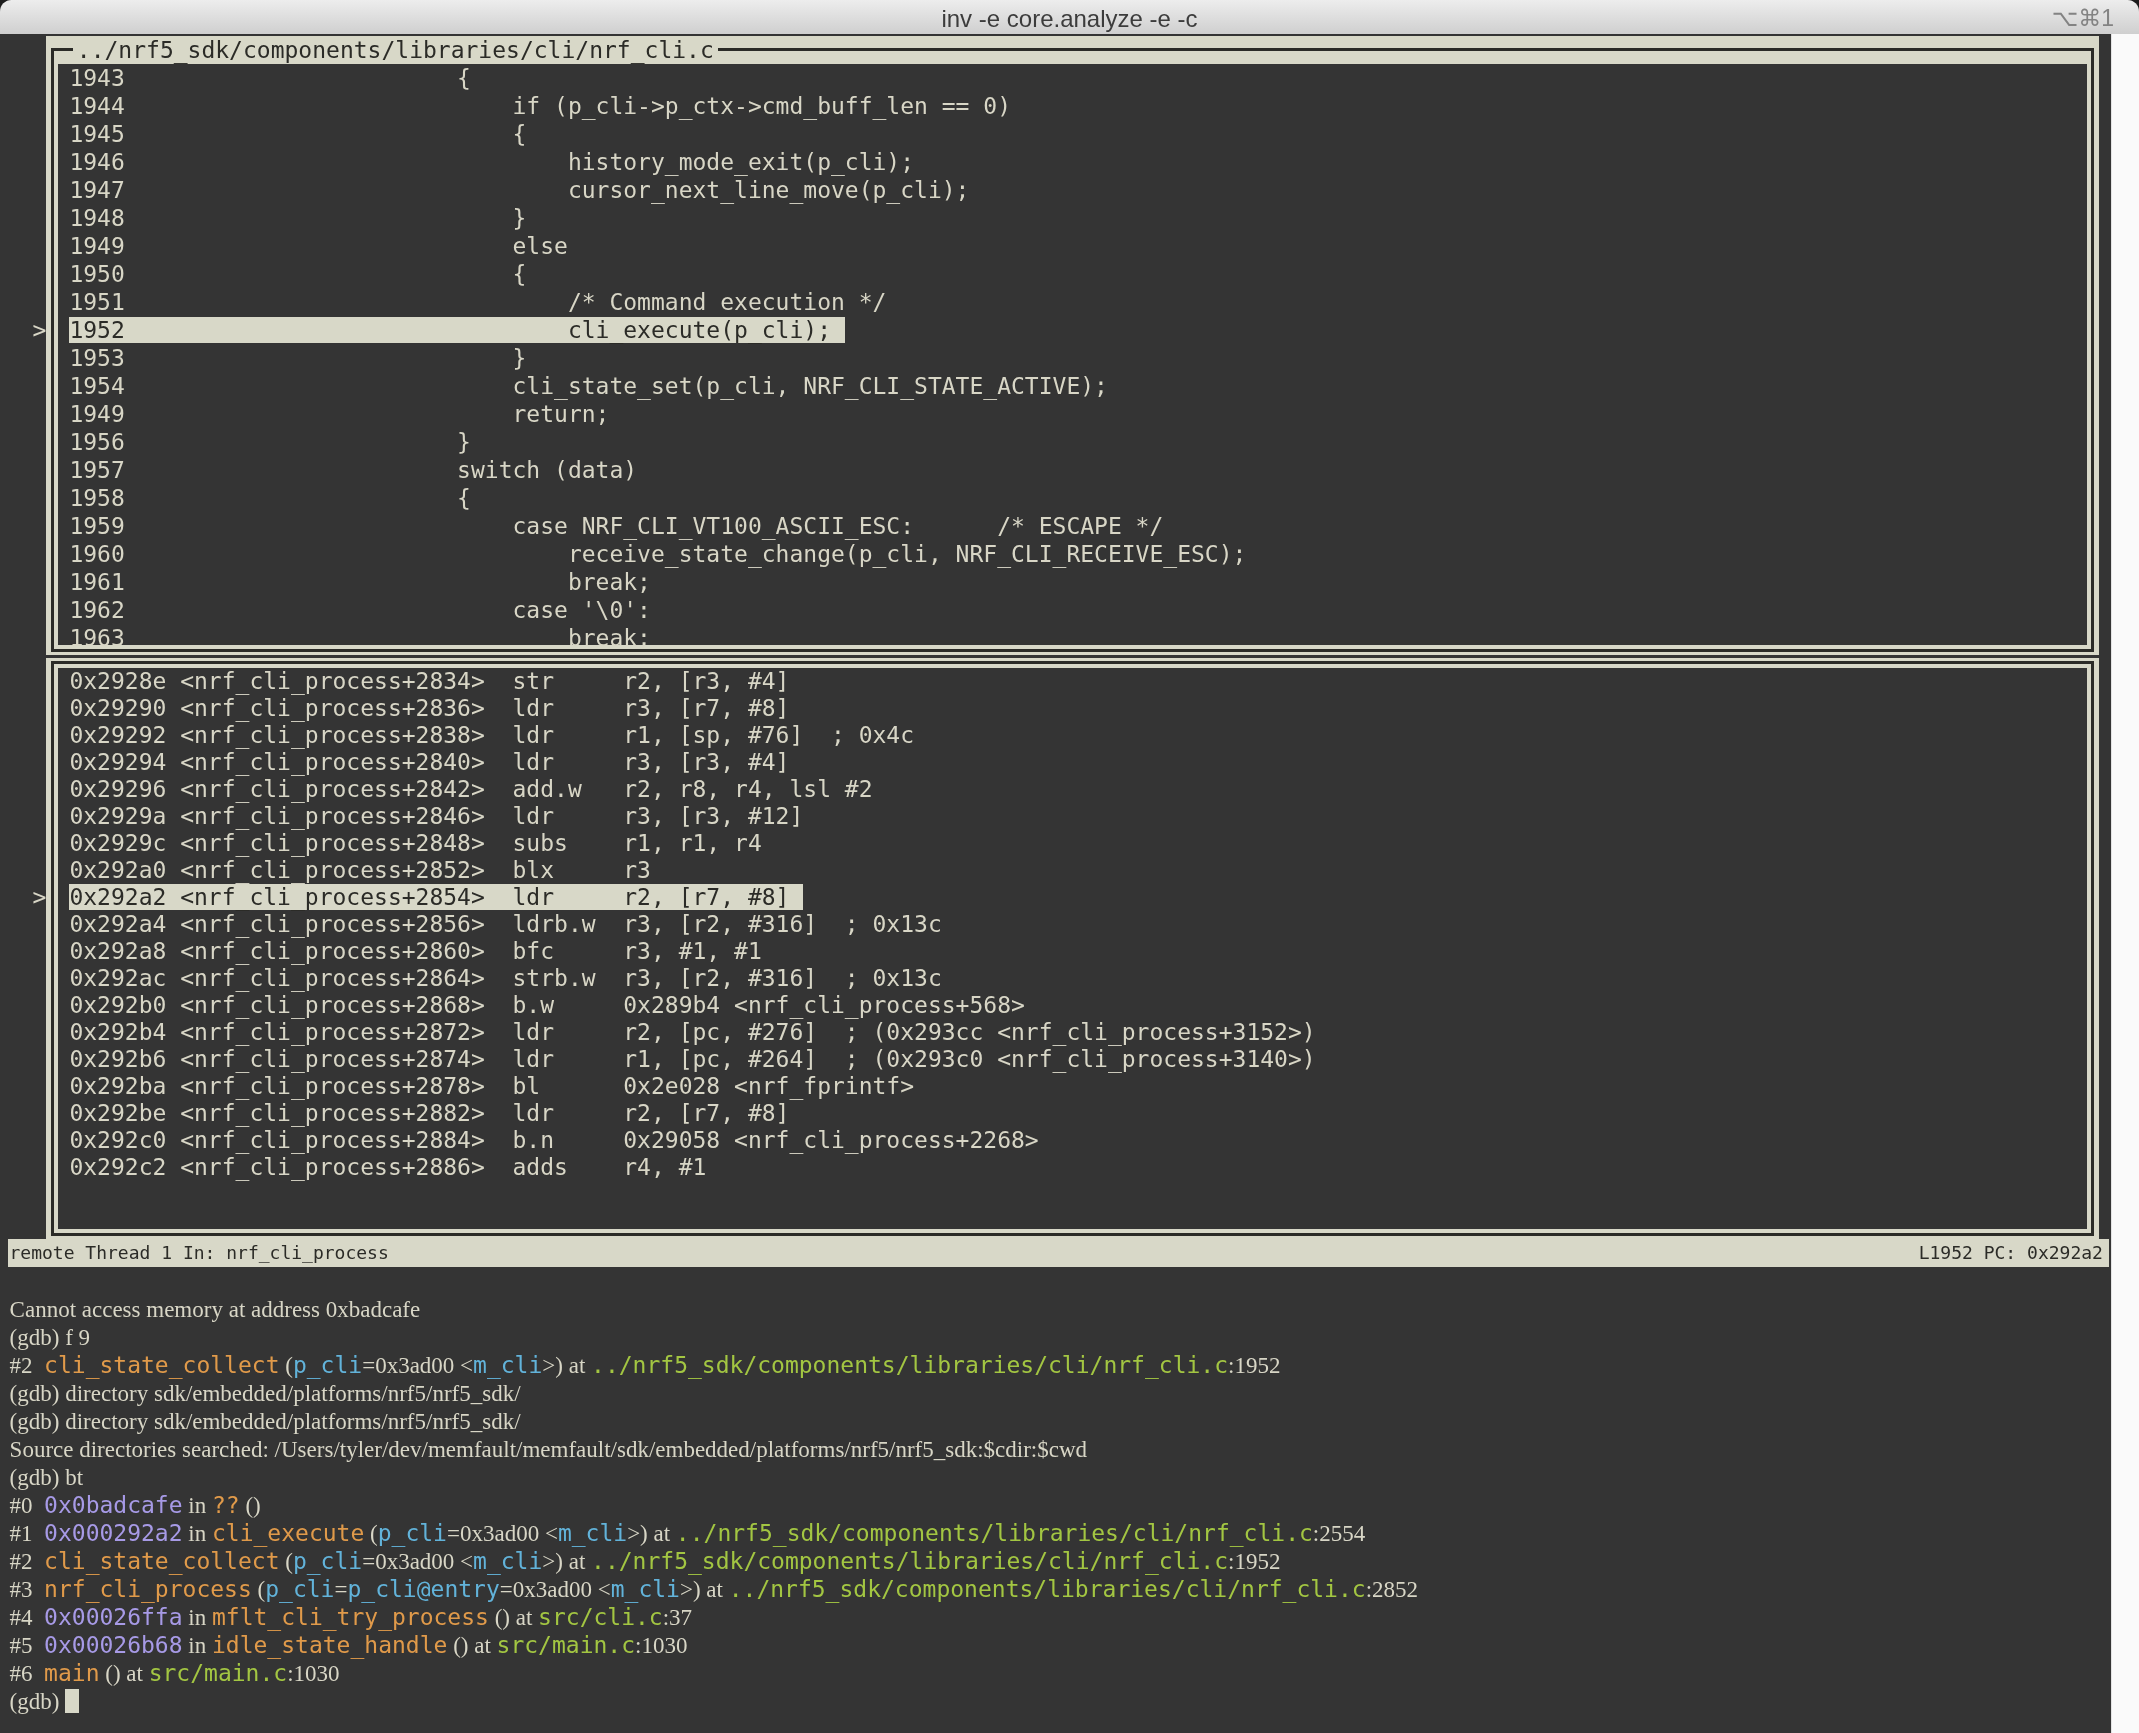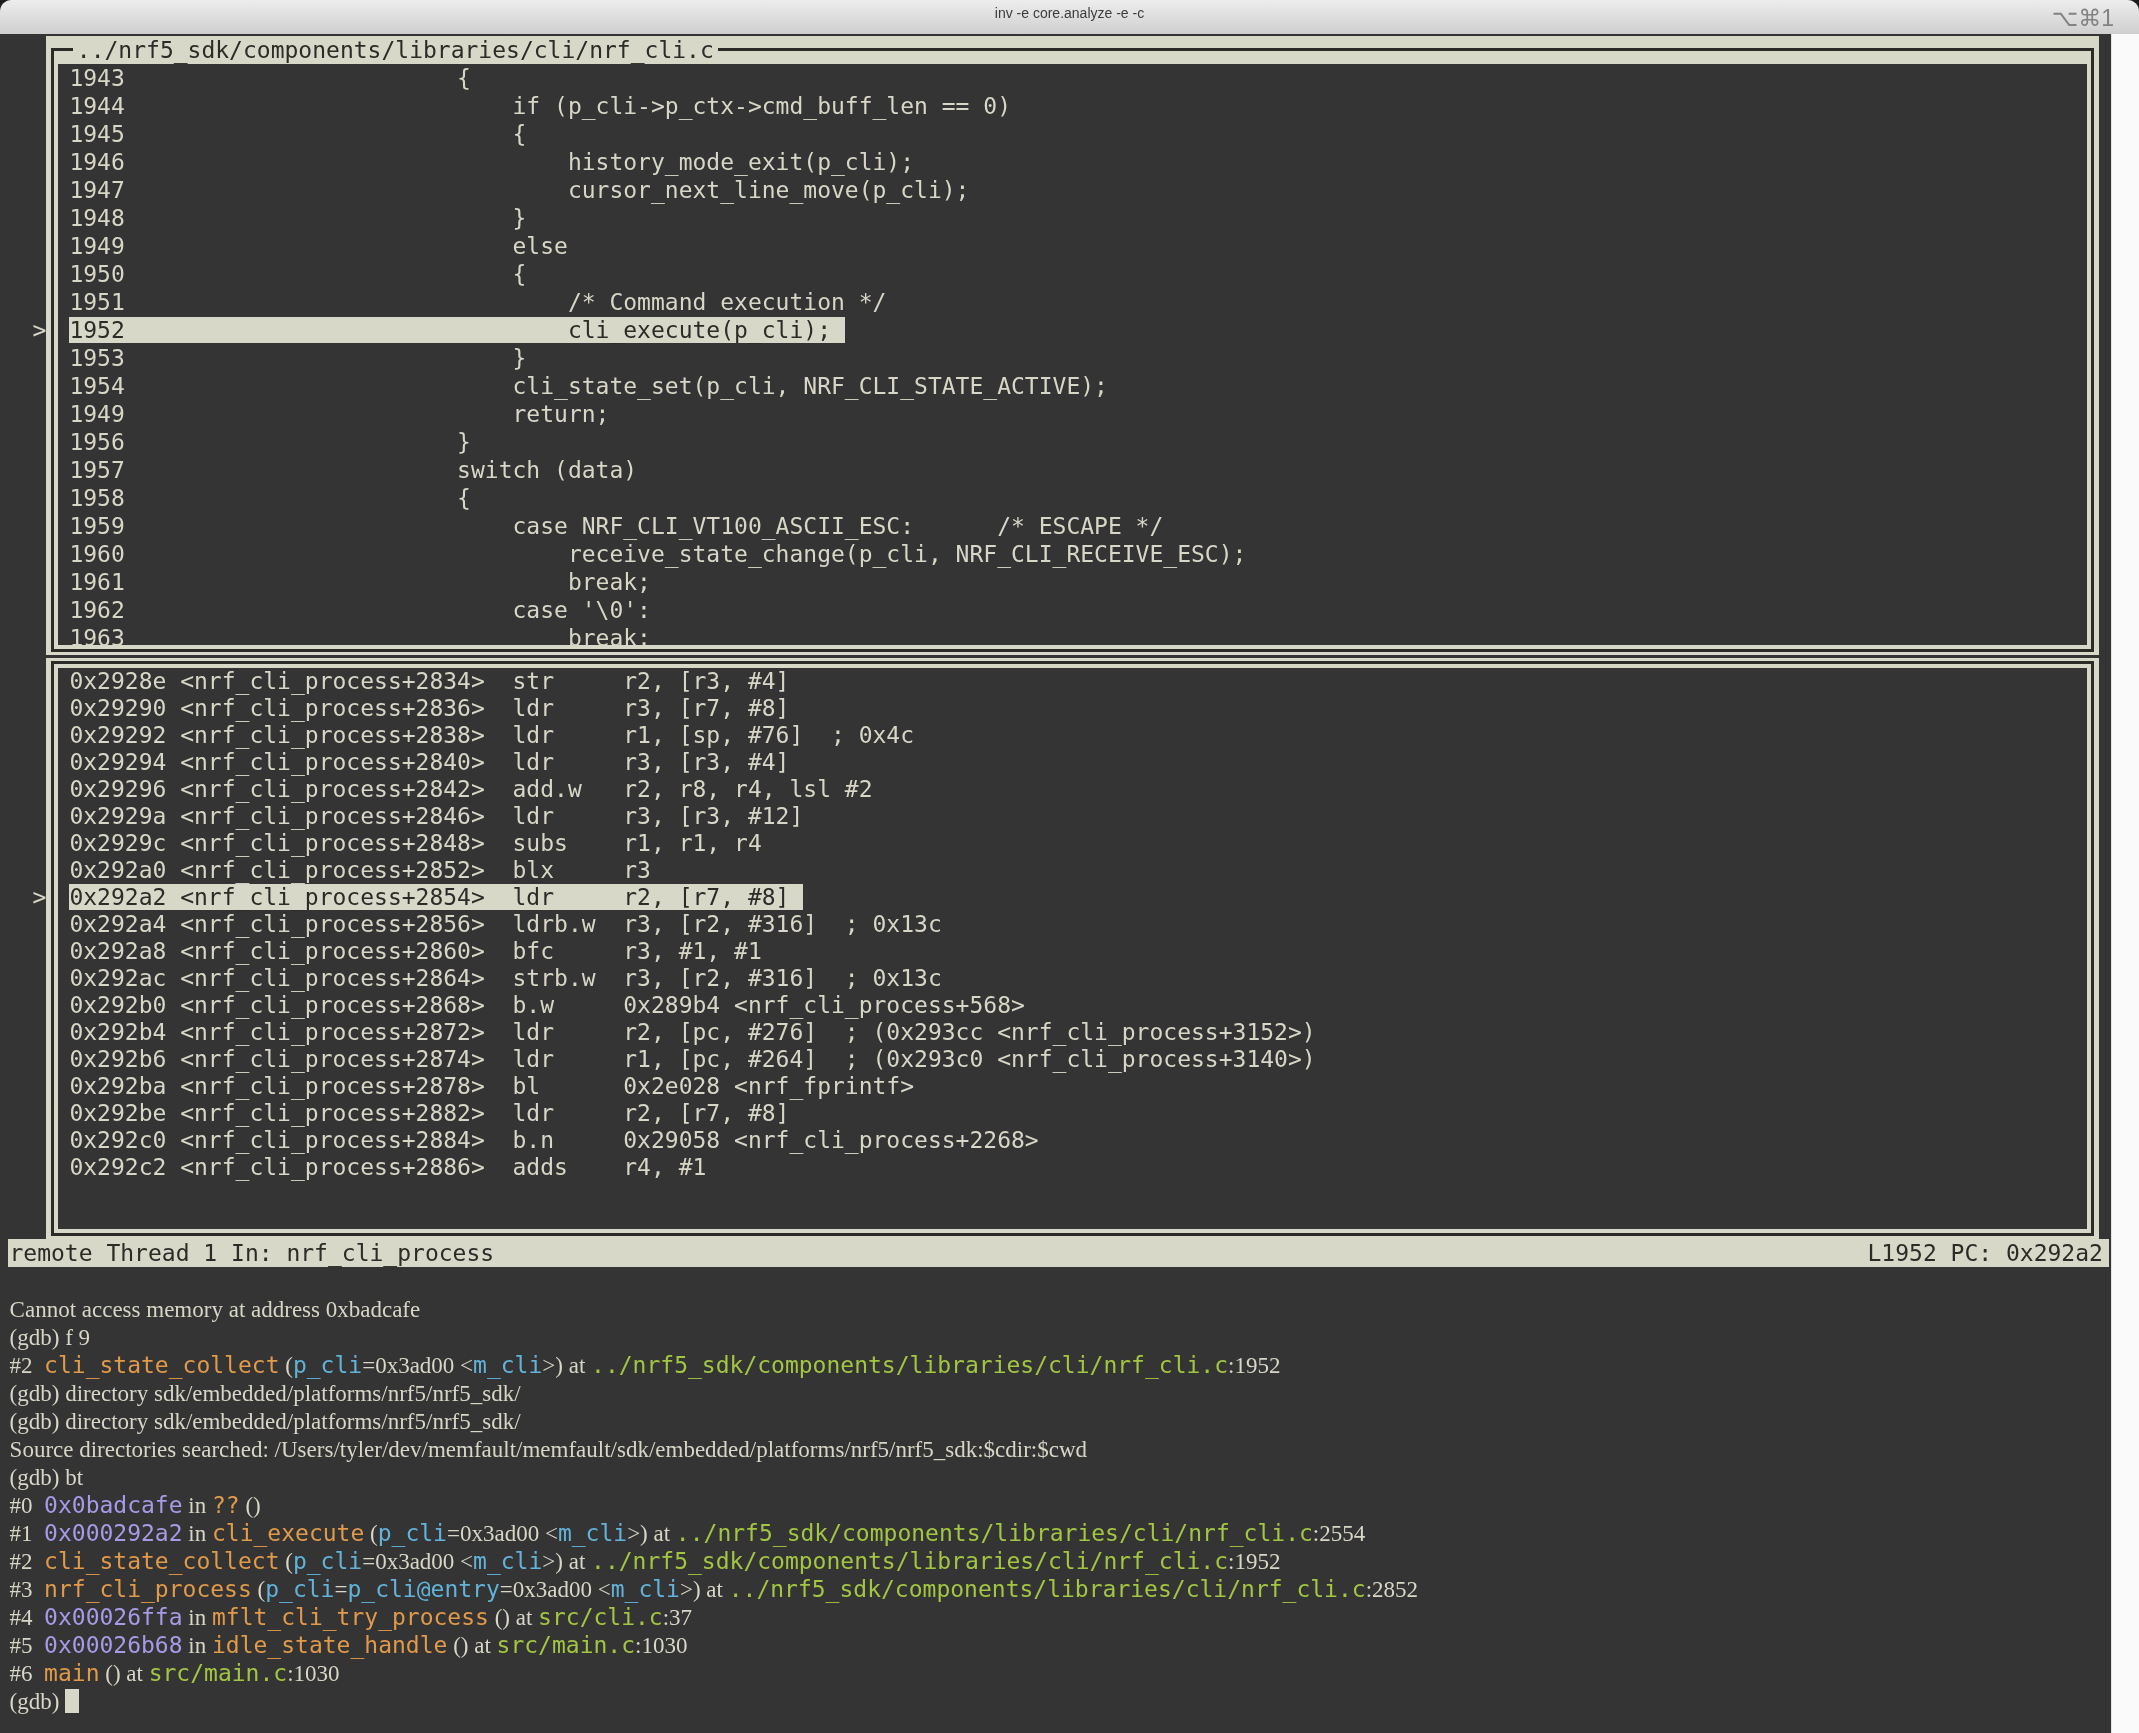--- a/index.html
+++ b/index.html
@@ -4,21 +4,21 @@
 <style>
   html,body { margin:0; padding:0; background:#1d1d1d; }
   .window { position:relative; width:2139px; height:1734px; overflow:hidden;
             font-family:"DejaVu Sans Mono", monospace; }
   
   .titlebar { position:absolute; left:0; top:0; right:0; height:34px;
               background:linear-gradient(#ededed,#cfcfcf);
               border-bottom:1px solid #a6a6a6;
               border-radius:11.5px 11.5px 0 0; }
   .titlebar .wtitle { position:absolute; left:0; right:0; top:4.8px; text-align:center;
-              font-family:"Liberation Sans", sans-serif; font-size:14px; color:#3c3c3c; }
+              font-family:"Liberation Sans", sans-serif; font-size:24px; color:#3c3c3c; }
   .titlebar .badge { position:absolute; right:25px; top:4.8px;
               font-family:"Liberation Sans", sans-serif; font-size:23px; color:#838383; }
   
   .terminal { position:absolute; left:0; top:34px; right:0; bottom:0; background:#343434; }
   .scrollbar { position:absolute; right:0; top:0; bottom:0; width:27px;
                background:#fafafa; border-left:1px solid #e3e3e3; }
   
   .pane { position:absolute; left:46px; width:2053px; background:#d8d8c8; }
   .pane .vline { position:absolute; width:2.9px; background:#2b2b27; }
   .hline { position:absolute; left:4.8px; right:4.8px; height:2.9px; background:#2b2b27; }
@@ -33,21 +33,21 @@
   .src .pbody { top:28px; bottom:9.6px; }
   .asm .pbody { top:9.6px; bottom:9.6px; }
   .trow { position:relative; white-space:pre; font-size:23px; color:#d8d6c6;
           padding-left:11px; }
   .src .trow { height:28px; line-height:28px; }
   .asm .trow { height:27px; line-height:27px; }
   .hl-span { background:#d8d8c8; color:#2b2b27; }
   .marker { position:absolute; left:-26px; top:0; color:#d8d6c6; }
   
   .statusbar { position:absolute; left:7.6px; width:2101px; height:28px; background:#d8d8c8;
-               font-size:23px; line-height:28px; color:#2b2b27; white-space:pre; }
+               font-size:18px; line-height:28px; color:#2b2b27; white-space:pre; }
   .statusbar .sright { position:absolute; right:5.7px; top:0; }
   .statusbar .sleft { position:absolute; left:1.9px; top:0; }
   
   .console { position:absolute; left:9.6px; right:32.5px; font-size:23px; }
   .crow { height:28px; line-height:28px; white-space:pre; }
   .c-fg   { color:#d8d6c6;font-family:Liberation Serif, serif; }
   .c-fn   { color:#e09a4a; }
   .c-addr { color:#a79ae6; }
   .c-var  { color:#62b3da; }
   .c-path { color:#a3c642; }

